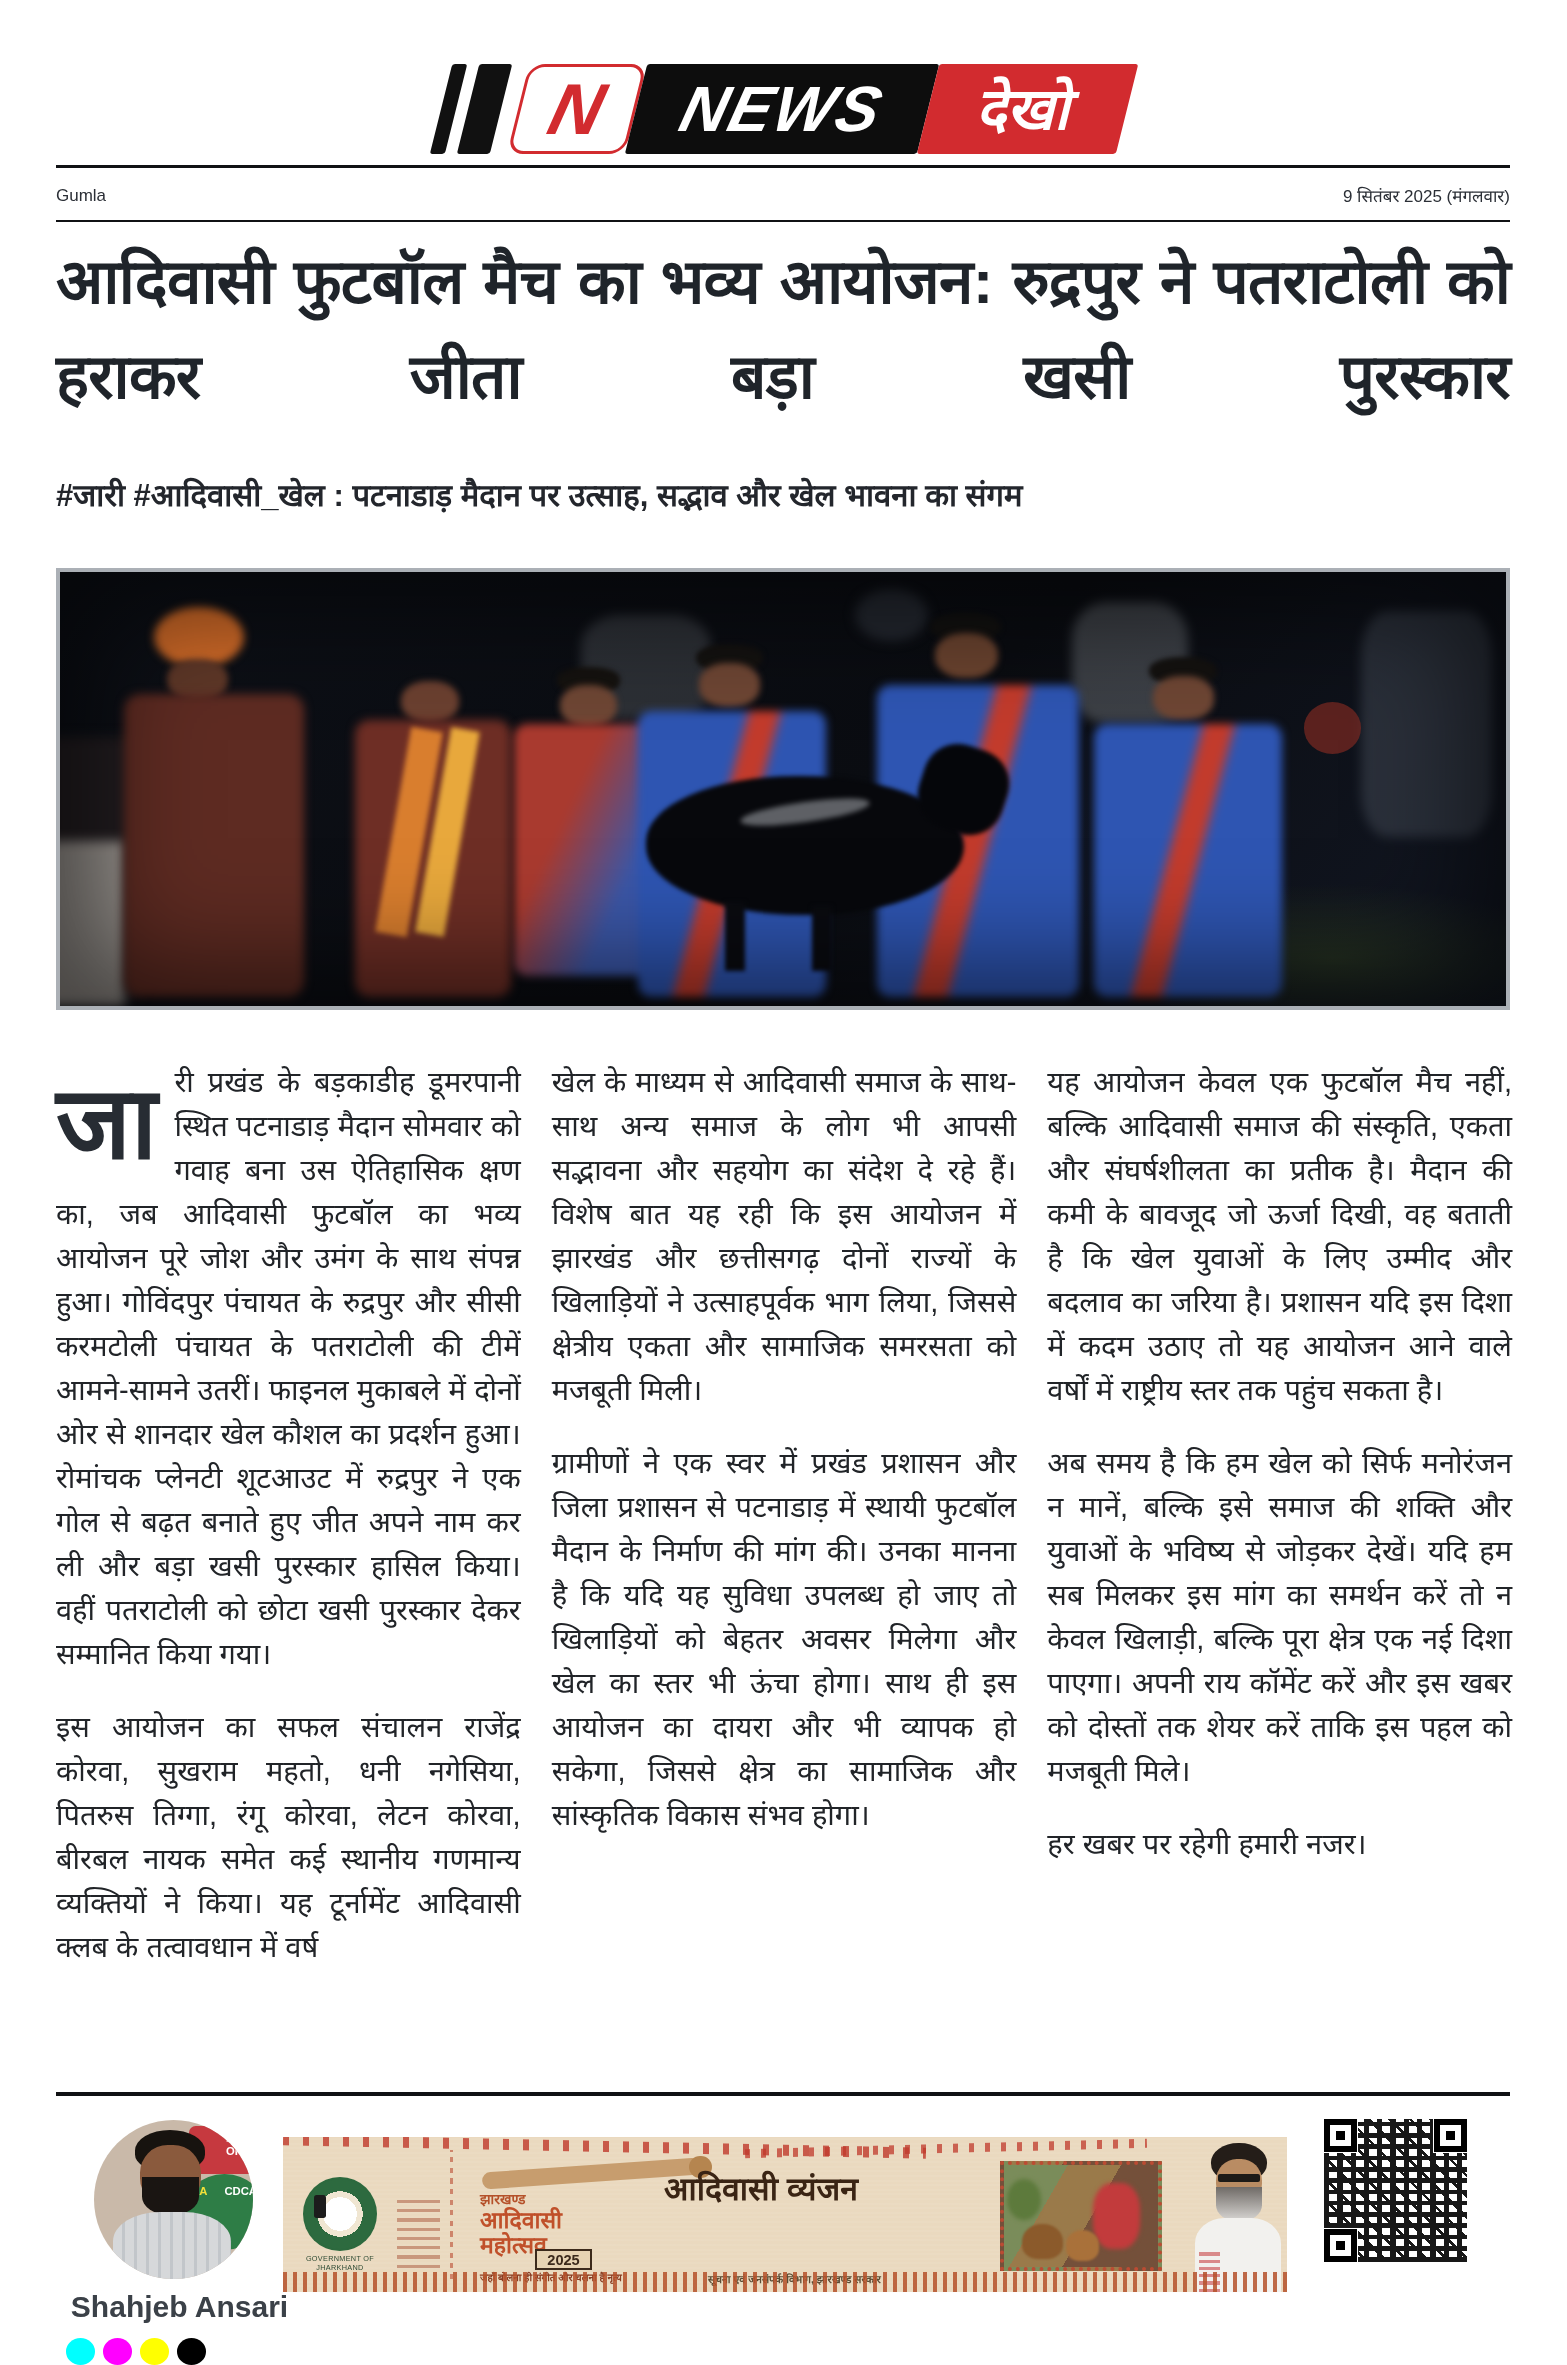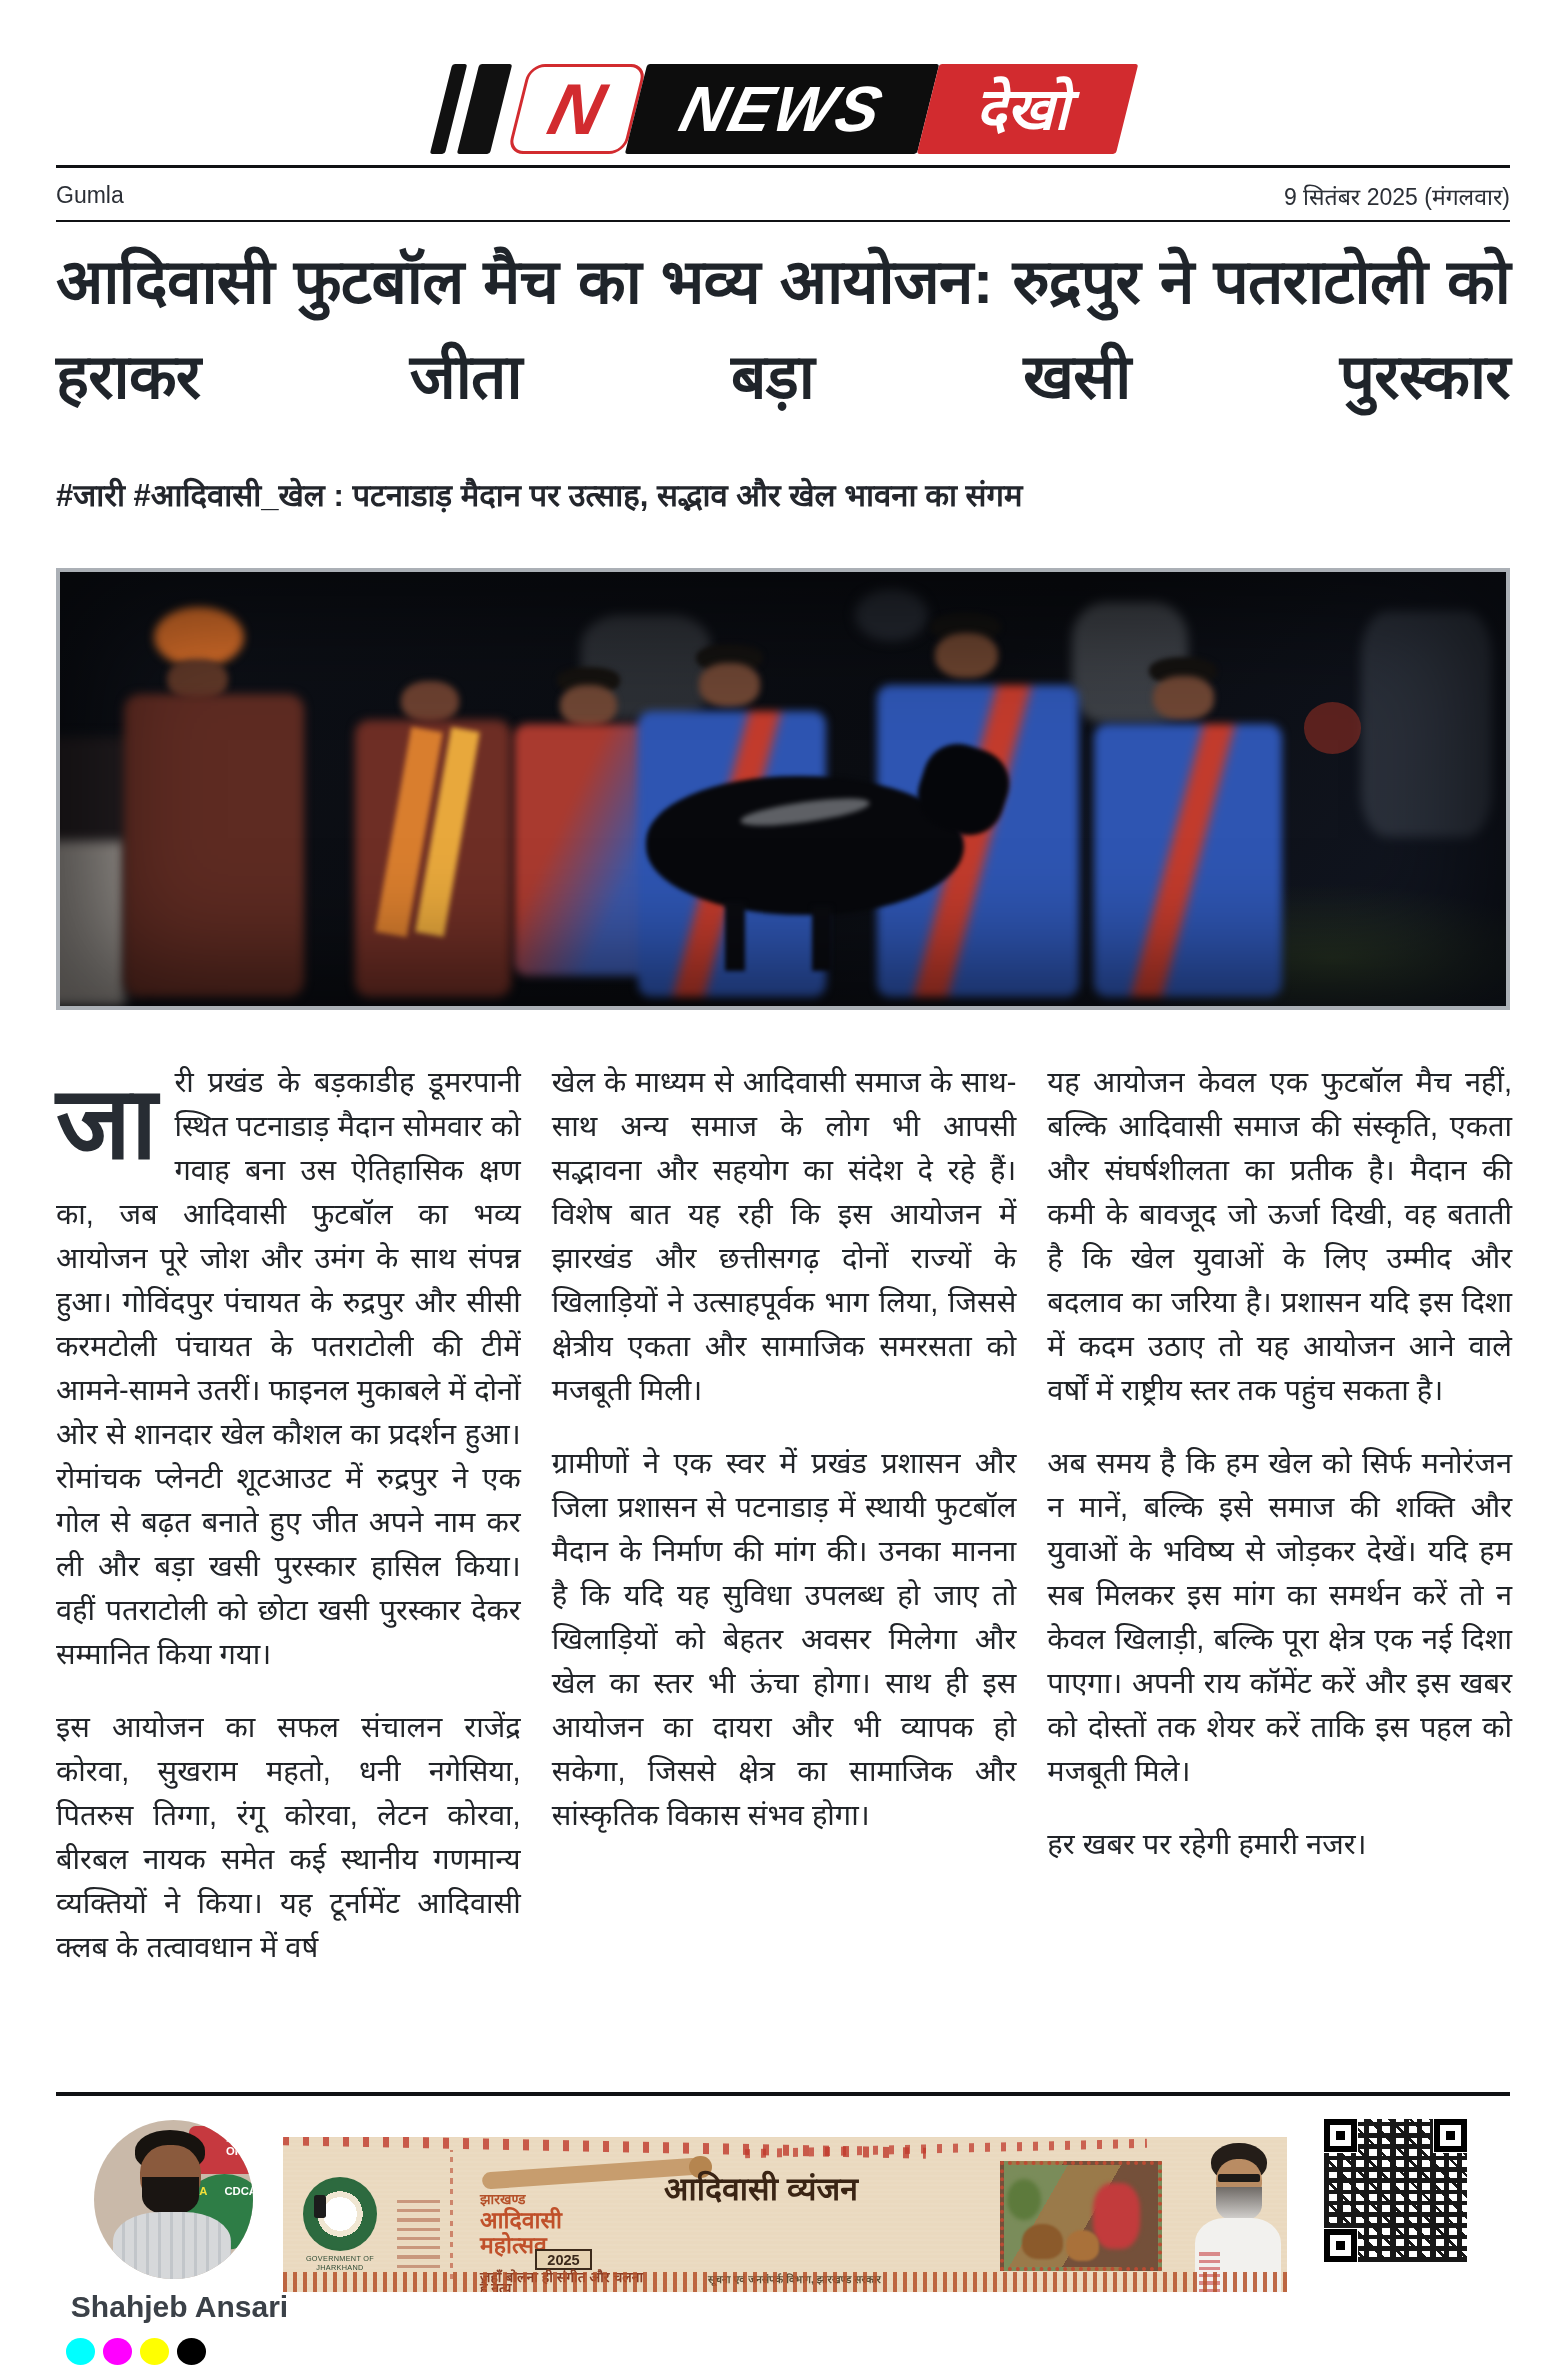--- a/index.html
+++ b/index.html
@@ -21,21 +21,21 @@
   .dekhobox{width:199px;background:#d22b2f;border-radius:2.7px;display:flex;align-items:center;justify-content:center;}
   .dekhobox span{font-size:58px;font-weight:800;color:#fff;line-height:1;}
 
   
   .rule{position:absolute;left:56px;width:1454px;background:#101114;}
   .rule-1{top:165px;height:2.7px;}
   .rule-2{top:220px;height:2px;}
   .rule-footer{top:2092px;height:4px;}
   .topbar{position:absolute;top:174px;left:56px;width:1454px;height:43px;
           display:flex;justify-content:space-between;align-items:center;
-          font-size:23px;color:#2b2f36;}
+          font-size:17px;color:#2b2f36;}
 
   
   .headline{position:absolute;top:234px;left:56px;width:1454px;margin:0;
             font-size:62px;line-height:95px;font-weight:800;color:#1f242a;
             text-align:justify;text-align-last:justify;letter-spacing:-0.7px;}
   .subheadline{position:absolute;top:473px;left:56px;width:1454px;margin:0;
                font-size:31px;font-weight:700;color:#23262c;}
 
   
   .photo{position:absolute;top:568px;left:56px;width:1454px;height:442px;margin:0;
@@ -127,21 +127,21 @@
      background:repeating-linear-gradient(0deg,#a8553a 0 3.3px,transparent 3.3px 9.3px);opacity:.5;}
   .ad-divider{left:167px;top:13.3px;width:2.7px;height:129px;
      background:repeating-linear-gradient(0deg,#bb4c33 0 5.3px,transparent 5.3px 10.6px);opacity:.6;}
   .ad-arm{left:199px;top:28px;width:219px;height:17.3px;background:#c79d6e;border-radius:9.3px;transform:rotate(-4deg);}
   .ad-fist{left:406px;top:18.6px;width:22.6px;height:22.6px;background:#b5854f;border-radius:50%;}
   .ad-fest{left:197px;top:52px;width:166px;color:#bf5226;}
   .ad-fest .l0{position:static;display:block;font-size:14px;font-weight:700;color:#b5512a;}
   .ad-fest .l1,.ad-fest .l2{position:static;display:block;font-size:23px;font-weight:800;line-height:25px;color:#c0502a;}
   .ad-year{left:252px;top:112px;width:57px;height:21px;border:2px solid #3c2a1c;color:#3c2a1c;
            font-size:14.6px;font-weight:800;text-align:center;line-height:18px;background:#e7d3b3;}
-  .ad-tag{left:197px;top:135px;width:173px;font-size:14px;font-weight:700;color:#8a3c22;line-height:11.3px;}
+  .ad-tag{left:197px;top:135px;width:173px;font-size:10px;font-weight:700;color:#8a3c22;line-height:11.3px;}
   .ad-title{left:312px;top:29px;width:332px;text-align:center;font-size:32px;font-weight:800;color:#3a2414;}
   .ad-sub{left:219px;top:88px;width:505px;text-align:center;font-size:26.6px;font-weight:800;color:#bf5226;}
   .ad-credit{left:372px;top:135px;width:279px;text-align:center;font-size:10.6px;font-weight:700;color:#5a4a33;}
   .ad-photo{left:717px;top:24px;width:162px;height:110px;border:4px dotted #bb4c33;
             background:linear-gradient(120deg,#7a8c5a 0 30%,#9a7a4a 30% 55%,#74503a 55% 100%);overflow:hidden;}
   .ad-photo .sari{left:58%;top:18%;width:30%;height:64%;background:#c23b3c;border-radius:40%;filter:blur(2px);}
   .ad-photo .pot1{left:12%;top:58%;width:26%;height:34%;background:#8b5a2b;border-radius:50% 50% 40% 40%;filter:blur(1.3px);}
   .ad-photo .pot2{left:40%;top:64%;width:22%;height:30%;background:#a9713a;border-radius:50% 50% 40% 40%;filter:blur(1.3px);}
   .ad-photo .leaf{left:2%;top:14%;width:22%;height:40%;background:#5d7a3c;border-radius:50%;filter:blur(2px);}
   .ad-soren{left:906px;top:0;width:98px;height:155px;}

